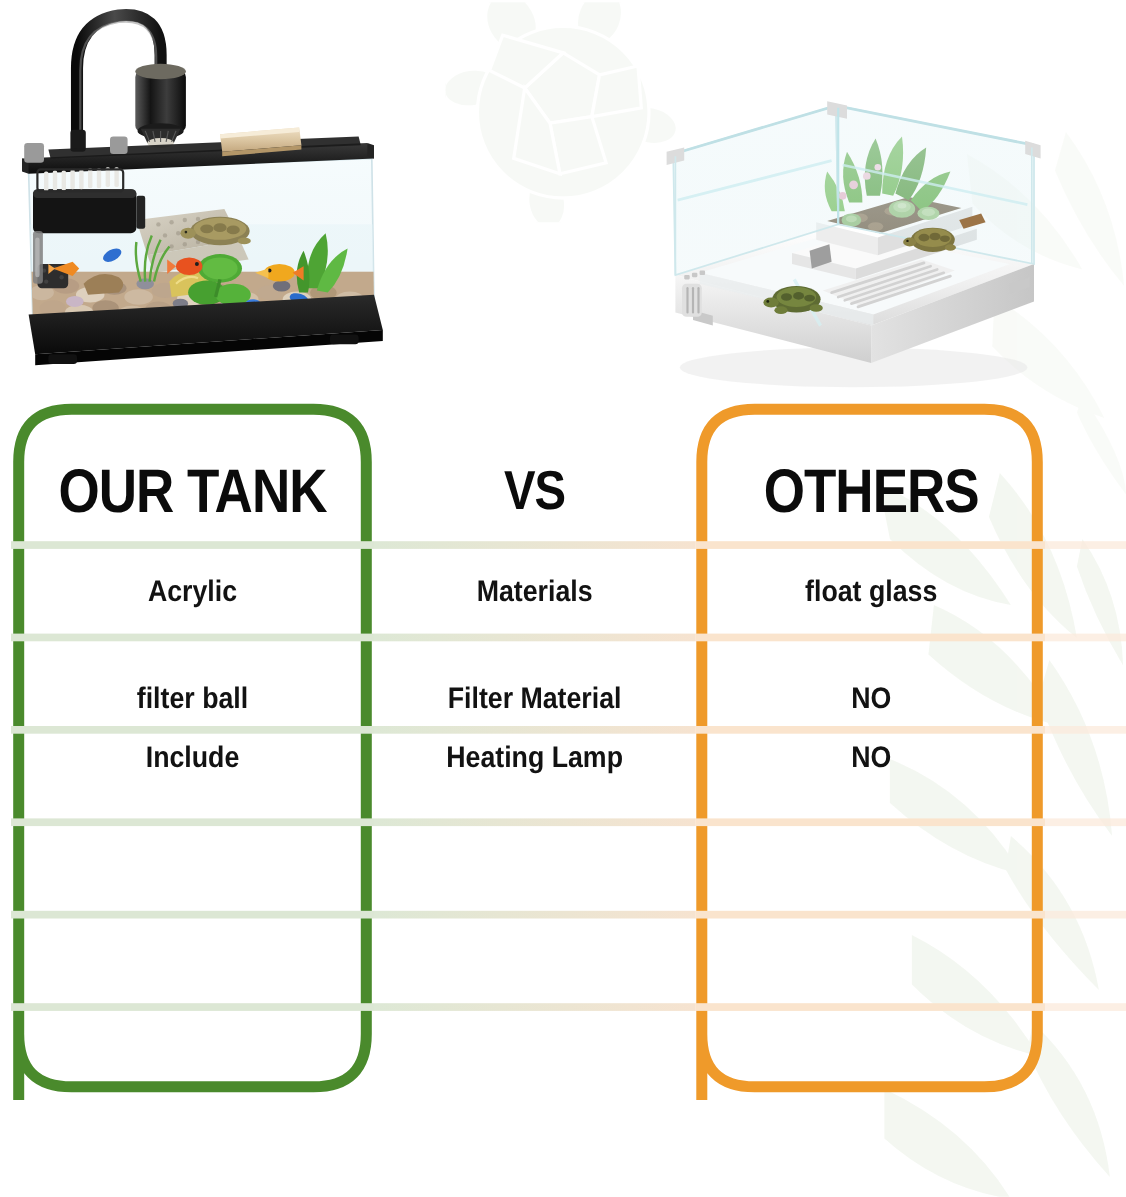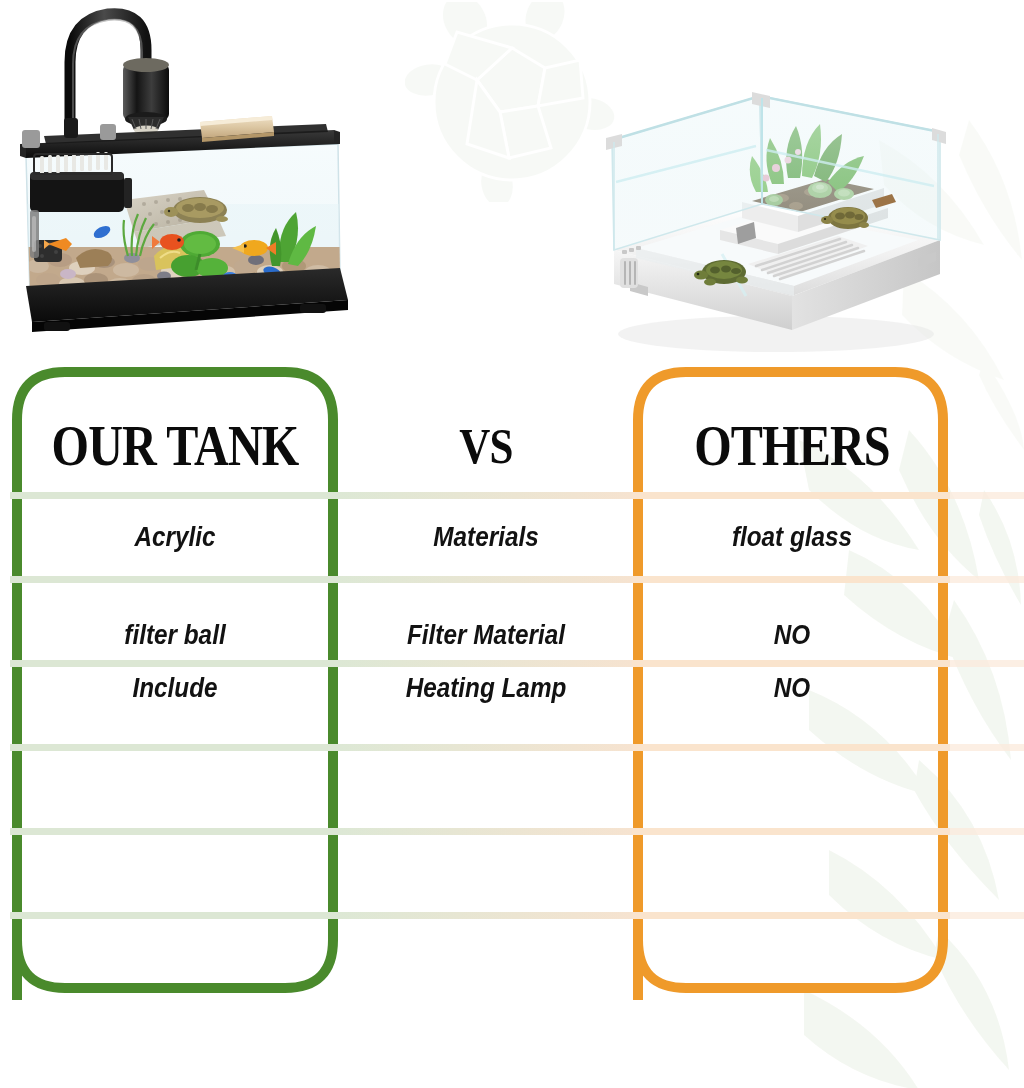--- a/index.html
+++ b/index.html
@@ -65,21 +65,21 @@
   .divider .seg-x {
     position: absolute; left: 950px; width: 74px; height: 100%;
     background: #fbeadb;
     opacity: .75;
   }
 
   
   #header-row {
     position: absolute;
     left: 0; top: 40px;
-    width: 1024px; height: 92px; font-family: Liberation Serif, serif;
+    width: 1024px; height: 92px;
   }
   .hdr {
     position: absolute;
     top: 0;
     height: 92px;
     line-height: 92px;
     text-align: center;
     color: #0b0b0b;
     font-weight: 700;
     font-size: 56px;
@@ -90,21 +90,20 @@
   #hdr-ours   { left: 12px;  width: 326px; }
   #hdr-vs     { left: 340px; width: 292px; font-size: 50px; }
   #hdr-others { left: 634px; width: 316px; }
 
   
   .row {
     position: absolute;
     left: 0;
     width: 1024px;
     height: 77px;
-    font-style: italic;
   }
   .cell {
     position: absolute;
     top: 0;
     height: 77px;
     line-height: 77px;
     text-align: center;
     color: #121212;
     font-weight: 700;
     font-size: 27px;

